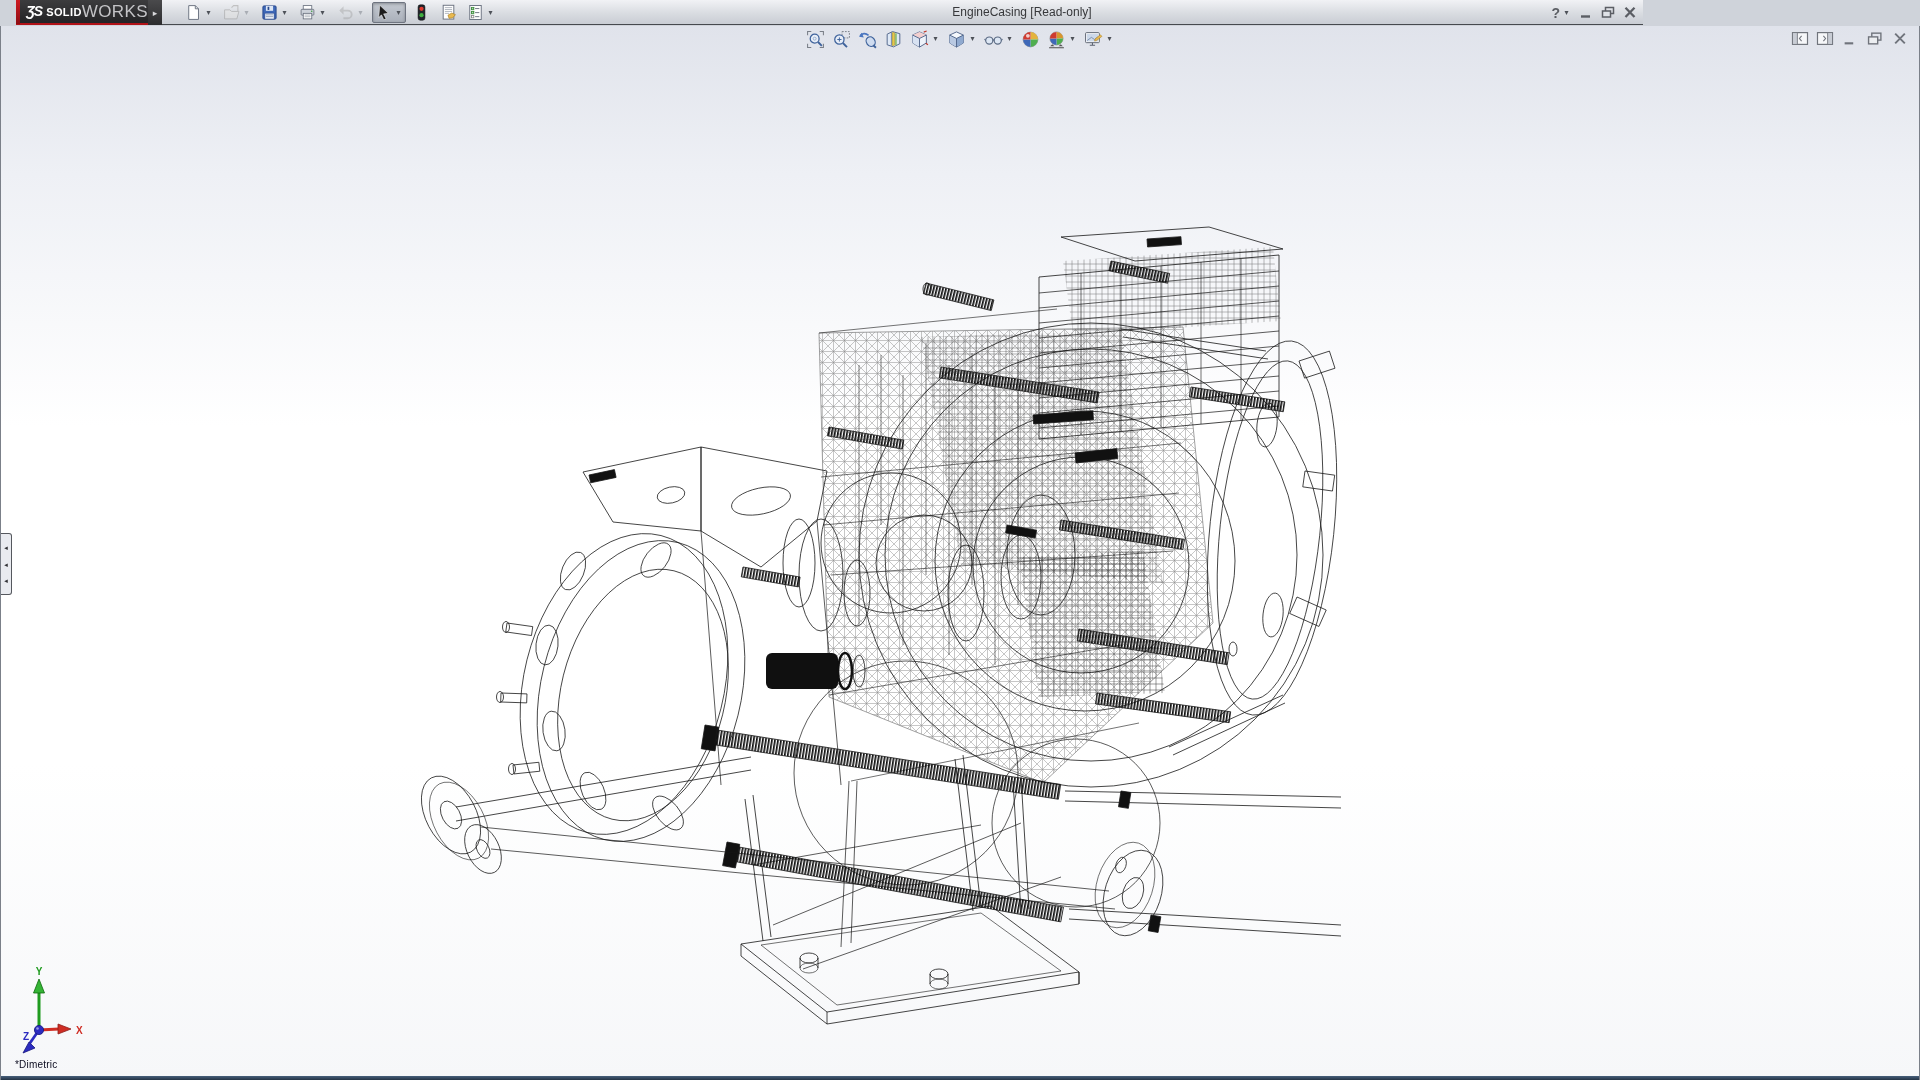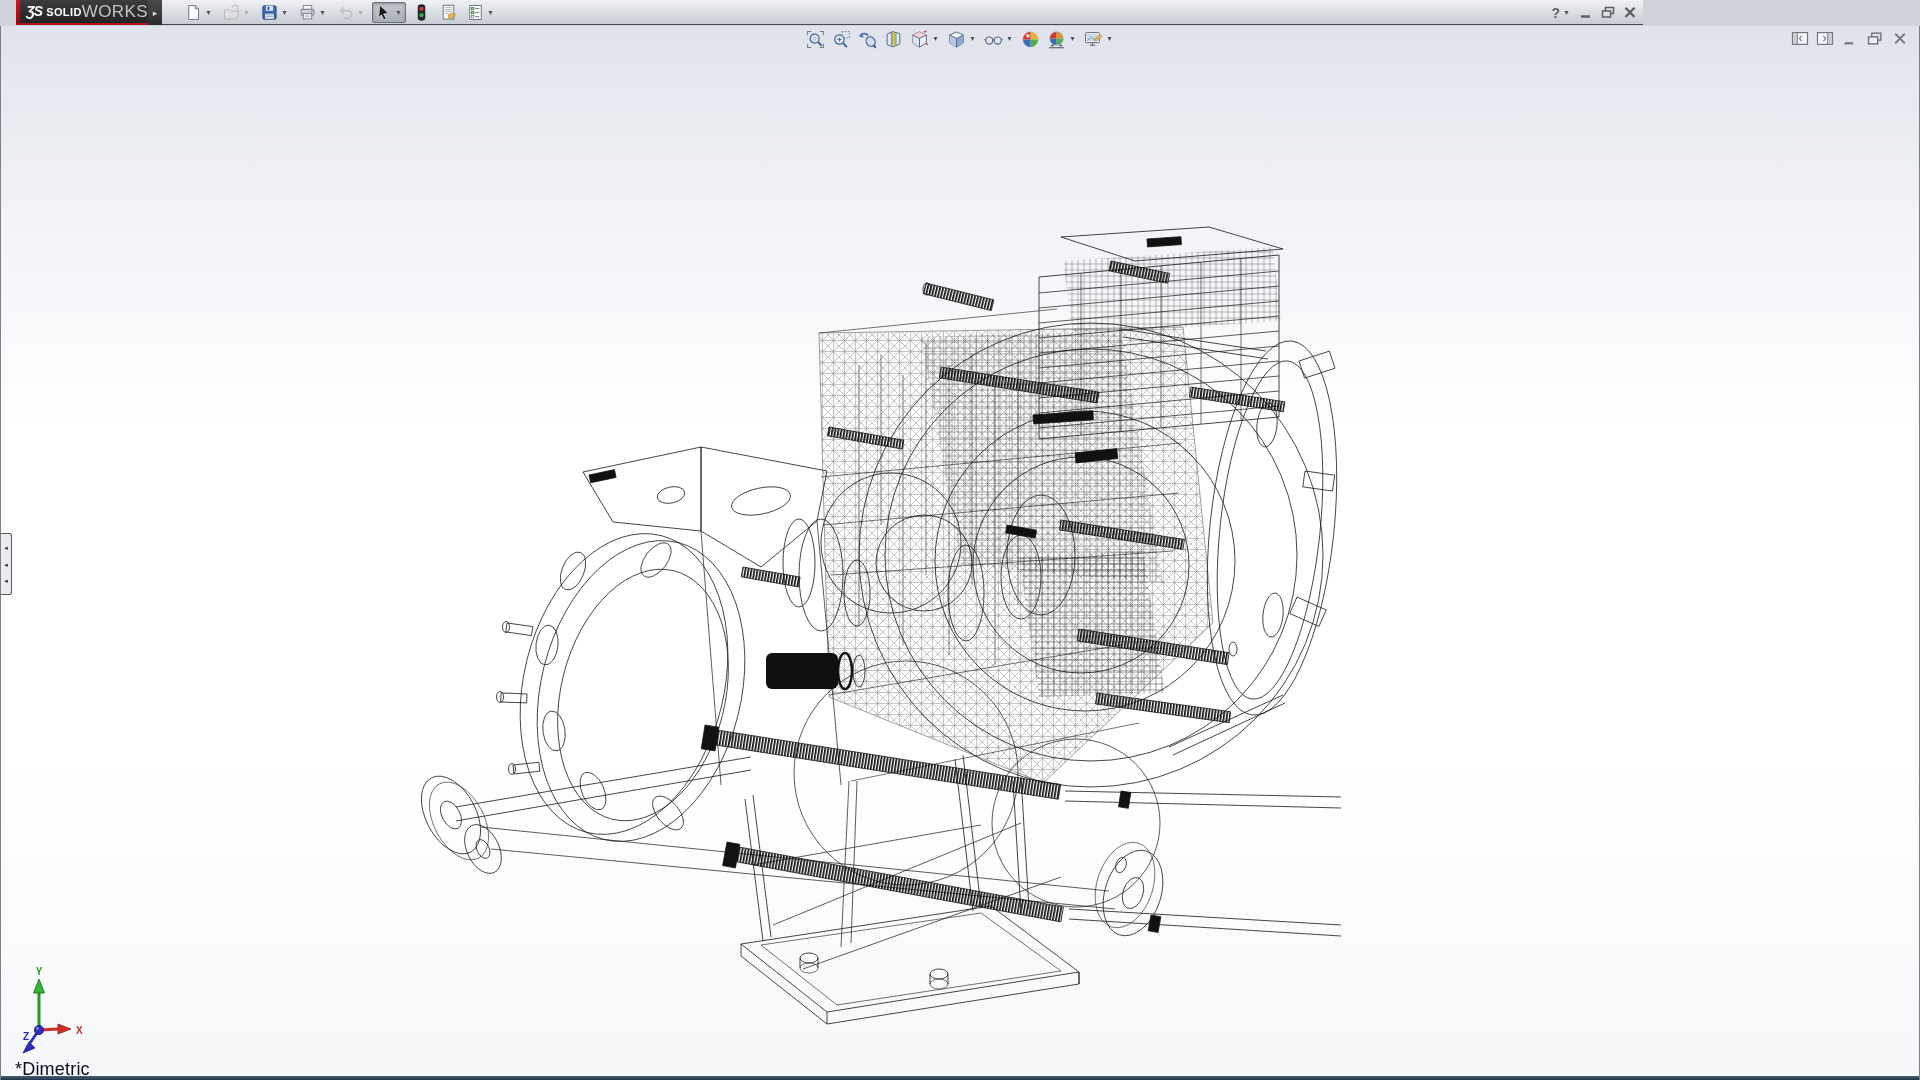--- a/index.html
+++ b/index.html
@@ -62,21 +62,21 @@
   
   .collapsed-tab{position:absolute;left:0;top:507px;width:11px;height:62px;
     background:#e9ebf0;border:1px solid #55585e;border-left:none;border-radius:0 3px 3px 0;
     display:flex;flex-direction:column;align-items:center;justify-content:space-evenly;z-index:4;}
   .collapsed-tab span{font-size:7px;color:#2e2f33;line-height:7px;}
 
   
   .triad{position:absolute;left:6px;top:939px;width:120px;height:110px;z-index:3;}
 
   
-  .view-label{position:absolute;left:14px;top:1033px;font-size:18px;font-weight:500;
+  .view-label{position:absolute;left:14px;top:1033px;font-size:10px;font-weight:500;
     color:#0b0b1f;letter-spacing:.2px;z-index:3;}
 
   
   .model{position:absolute;left:420px;top:199px;width:920px;height:815px;z-index:2;}
   .model *{vector-effect:non-scaling-stroke;}
 </style>
 </head>
 <body>
 
 <div class="titlebar">
@@ -179,20 +179,21 @@
             <path d="M4.4 8l.8.8 1.2-1.6" stroke="#2f8c2f" stroke-width="0.8" fill="none"></path>
             <path d="M7.6 8.1h4" stroke="#5a6270" stroke-width="0.8"></path>
             <rect x="4.2" y="10.8" width="2.2" height="2.2" fill="#fff" stroke="#888" stroke-width="0.8"></rect>
             <path d="M7.6 11.9h4" stroke="#5a6270" stroke-width="0.8"></path>
           </svg>
         </span>
         <span class="caret">▾</span>
       </div>
     </div>
 
+  <div class="window-title">EngineCasing [Read-only]</div>
 
   <div class="win-controls">
     <div class="win-btn">
       <span class="help-glyph">?</span>
       <span class="caret">▾</span>
     </div>
     <div class="win-btn">
       <span>
           <svg viewBox="0 0 14 13">
             <path d="M2 10.5h9" stroke="#5b5e64" stroke-width="2.4" fill="none"></path>

